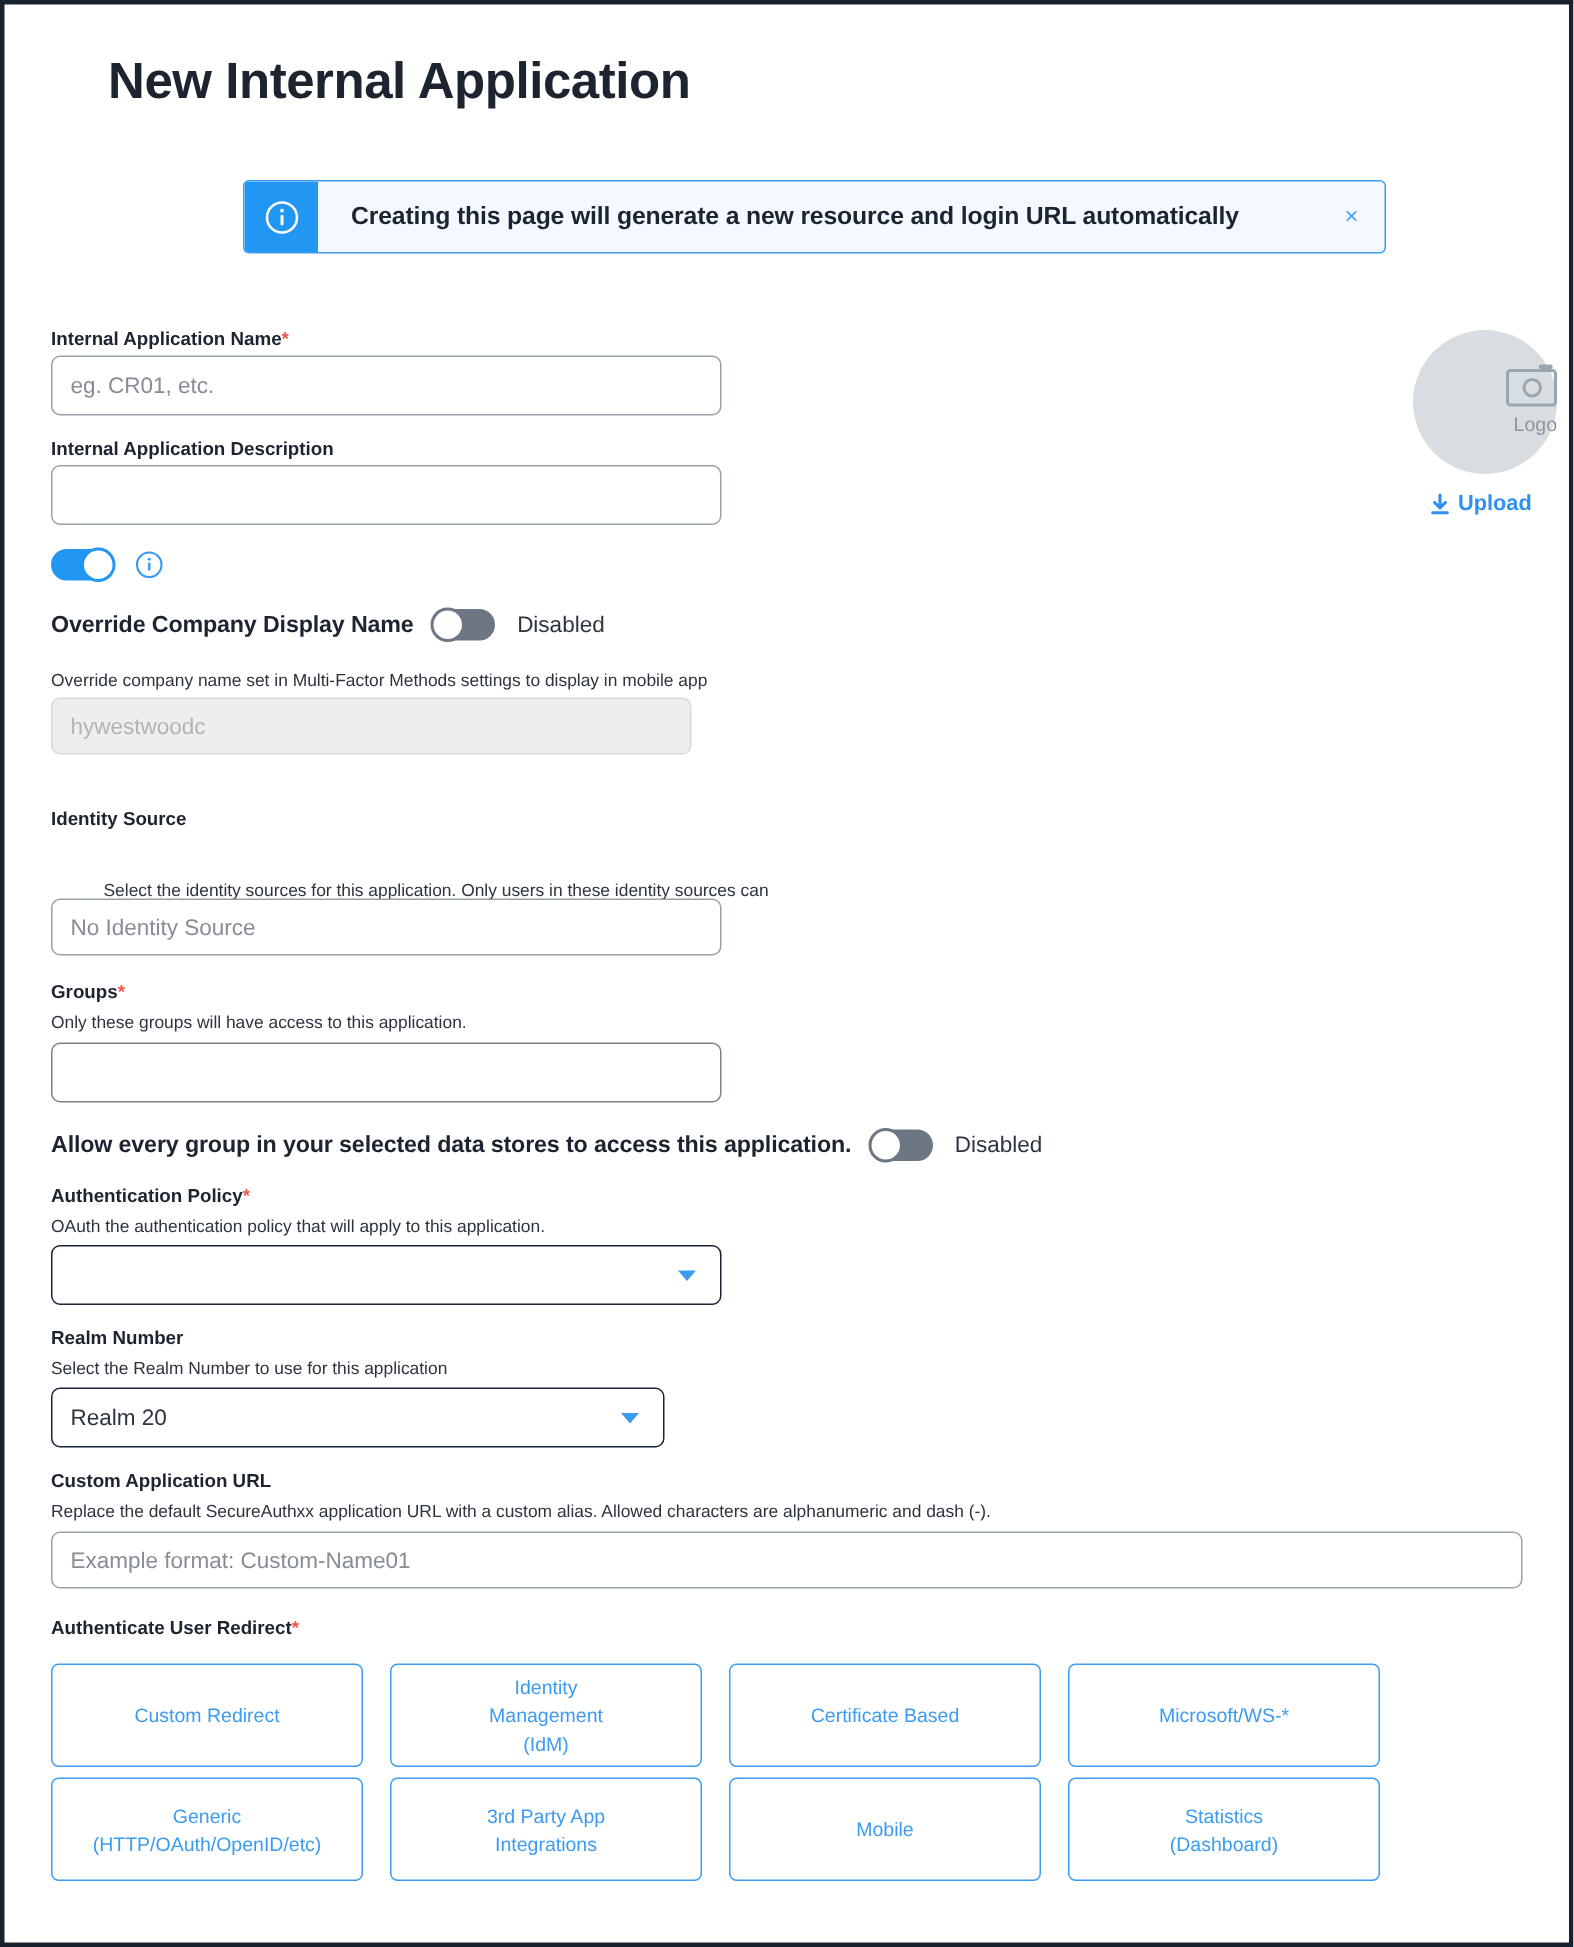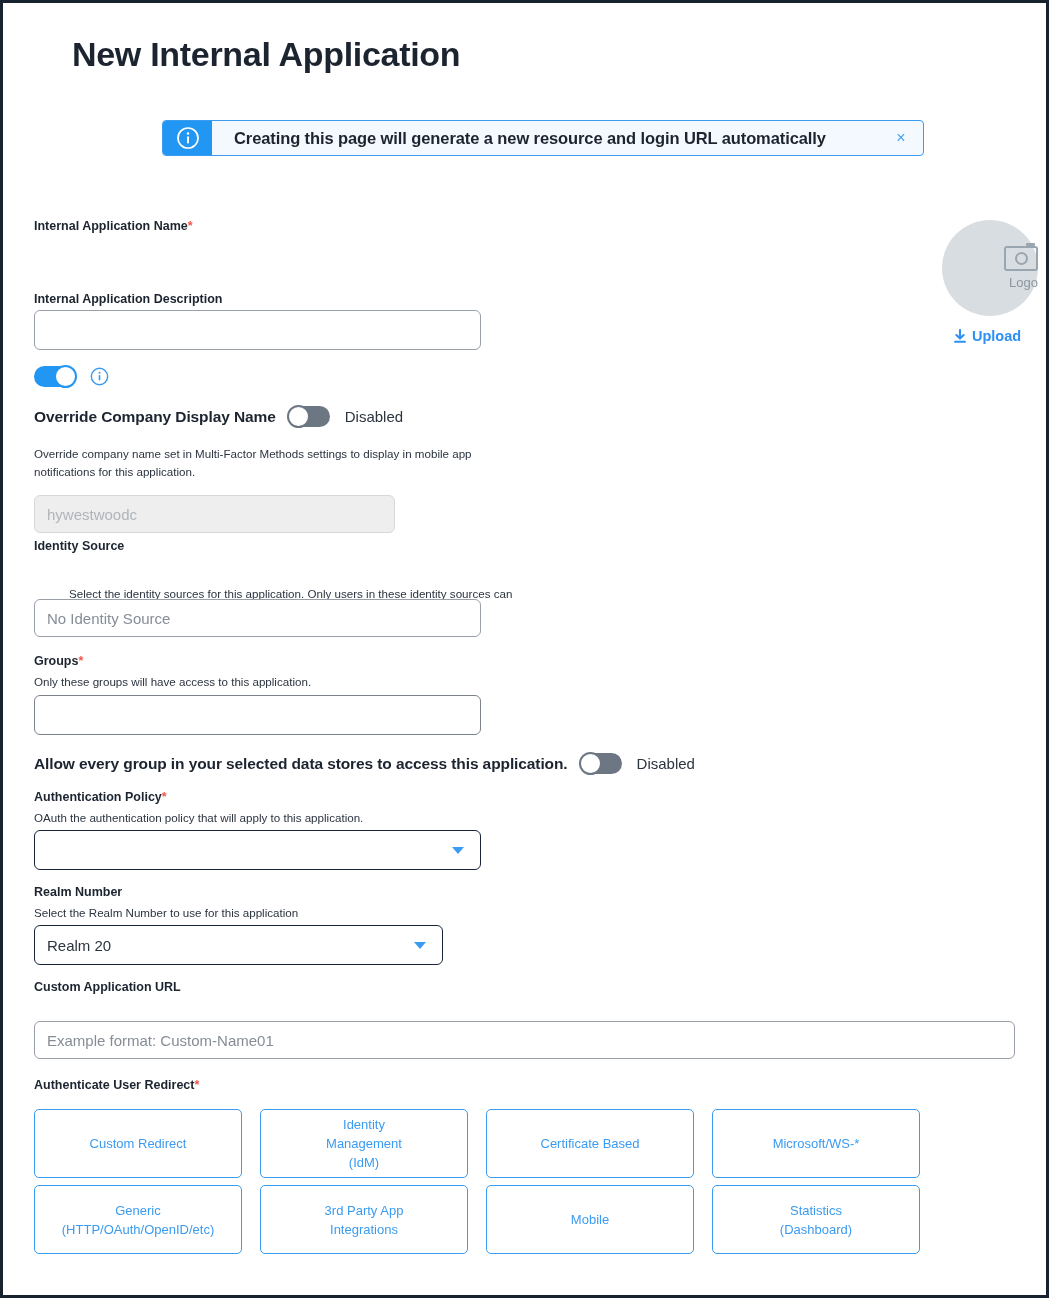--- a/index.html
+++ b/index.html
@@ -35,21 +35,21 @@
     line-height: 44px;
     margin-left: 46px;
   }
 
   
   .banner {
     position: absolute;
     left: 159px;
     top: 117px;
     width: 762px;
-    height: 36px;
+    height: 49px;
     display: flex;
     align-items: stretch;
     border: 1px solid #3c9cf0;
     border-radius: 4px;
     background: #f3f9fe;
     overflow: hidden;
   }
   .banner-icon-wrap {
     width: 49px;
     background: #2196f3;
@@ -299,20 +299,21 @@
     <svg width="14" height="15" viewBox="0 0 14 15" aria-hidden="true">
       <path d="M7 1 L7 8.5 M3.4 6 L7 9.6 L10.6 6" fill="none" stroke="#2e90f2" stroke-width="2.1" stroke-linecap="round" stroke-linejoin="round"></path>
       <rect x="1.2" y="11.8" width="11.6" height="2" rx="0.6" fill="#2e90f2"></rect>
     </svg>
     <span>Upload</span>
   </div>
 
   <div class="fld-label" style="left:31px; top:216px;">
     <span>Internal Application Name</span><span class="req">*</span>
   </div>
+  <input class="txt-input" style="left: 31px; top: 234px; width: 447px; height: 40px;" placeholder="eg. CR01, etc.">
 
   <div class="fld-label" style="left:31px; top:289px;">Internal Application Description</div>
   <input class="txt-input" style="left: 31px; top: 307px; width: 447px; height: 40px;" placeholder="">
 
   <div class="toggle-row" style="left:31px; top:363px;">
     <div class="toggle on">
         <span class="knob"></span>
       </div>
     <span class="info-circle">
       <svg width="19" height="19" viewBox="0 0 20 20" aria-hidden="true">
@@ -325,21 +326,21 @@
 
   <div class="toggle-row" style="left:31px; top:403px;">
     <span class="toggle-label-bold">Override Company Display Name</span>
     <div class="toggle off" style="margin-left:12px;">
         <span class="knob"></span>
       </div>
     <span class="toggle-state">Disabled</span>
   </div>
 
   <div class="fld-help" style="left:31px; top:442px; width:450px;">Override company name set in Multi-Factor Methods settings to display in mobile app notifications for this application.</div>
-  <input class="txt-input readonly" style="left: 31px; top: 492px; width: 361px; height: 38px;" readonly="" placeholder="hywestwoodc">
+  <input class="txt-input readonly" style="left: 31px; top: 462px; width: 427px; height: 38px;" readonly="" placeholder="hywestwoodc">
 
   <div class="fld-label" style="left:31px; top:536px;">Identity Source</div>
   <div class="fld-help" style="left:31px; top:582px; width:450px;margin-left:35px;">Select the identity sources for this application. Only users in these identity sources can access this application.</div>
   <input class="txt-input" style="left: 31px; top: 596px; width: 447px; height: 38px;" placeholder="No Identity Source">
 
   <div class="fld-label" style="left:31px; top:651px;">
     <span>Groups</span><span class="req">*</span>
   </div>
   <div class="fld-help" style="left:31px; top:670px; width:450px;">Only these groups will have access to this application.</div>
   <input class="txt-input dark-border" style="left: 31px; top: 692px; width: 447px; height: 40px;" placeholder="">
@@ -362,20 +363,21 @@
   </div>
 
   <div class="fld-label" style="left:31px; top:882px;">Realm Number</div>
   <div class="fld-help" style="left:31px; top:901px; width:450px;">Select the Realm Number to use for this application</div>
   <div class="select-box" style="left:31px; top:922px; width:409px; height:40px;">
     <span class="select-val">Realm 20</span>
     <span class="caret"></span>
   </div>
 
   <div class="fld-label" style="left:31px; top:977px;">Custom Application URL</div>
+  <div class="fld-help" style="left:31px; top:996px; width:890px;">Replace the default SecureAuthxx application URL with a custom alias. Allowed characters are alphanumeric and dash (-).</div>
   <input class="txt-input" style="left: 31px; top: 1018px; width: 981px; height: 38px;" placeholder="Example format: Custom-Name01">
 
   <div class="fld-label" style="left:31px; top:1075px;">
     <span>Authenticate User Redirect</span><span class="req">*</span>
   </div>
 
   <div class="cards">
     <div class="card">Custom Redirect</div>
     <div class="card">Identity<br>Management<br>(IdM)</div>
     <div class="card">Certificate Based</div>

